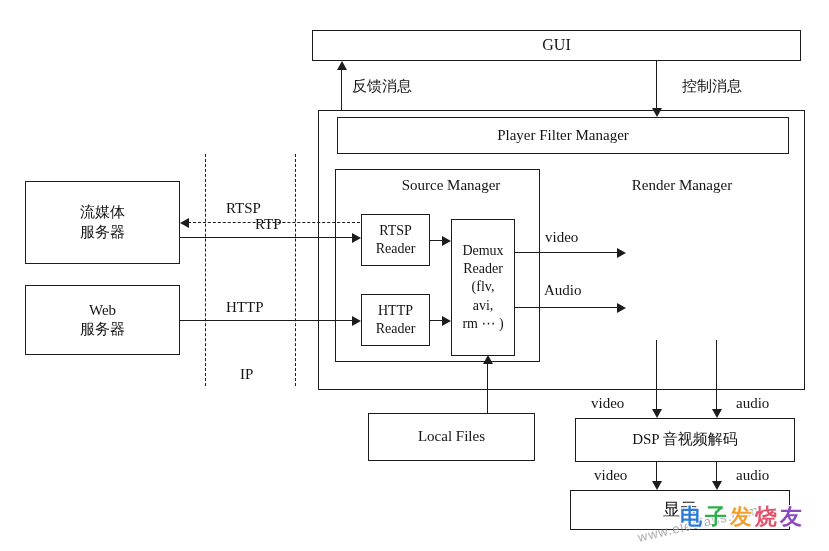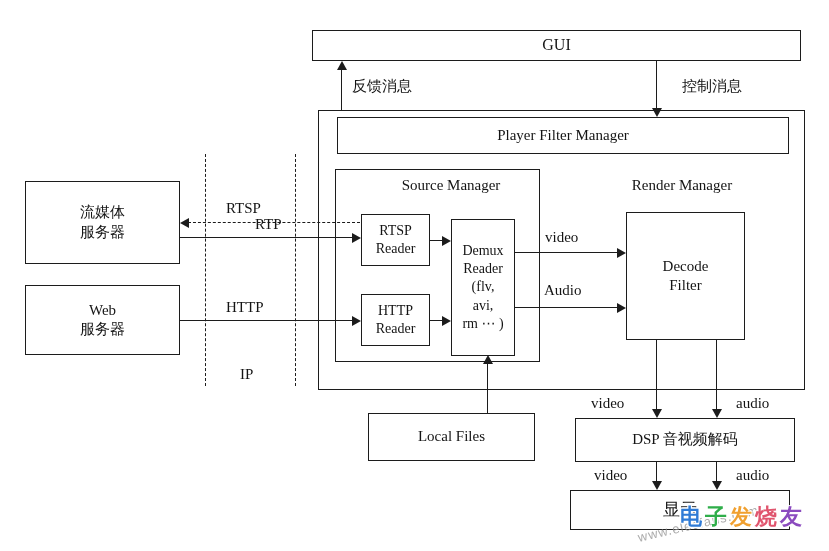--- a/index.html
+++ b/index.html
@@ -130,26 +130,20 @@
   <div class="box" style="left:451px; top:219px; width:64px; height:137px; font-size:14px;">
     <div>
       <div>Demux</div>
       <div>Reader</div>
       <div>(flv,</div>
       <div>avi,</div>
       <div>rm ⋯ )</div>
     </div>
   </div>
 
-  <div class="box" style="left:626px; top:212px; width:119px; height:128px; font-size:15px;">
-    <div>
-      <div>Decode</div>
-      <div>Filter</div>
-    </div>
-  </div>
 
   <div class="box" style="left:25px; top:181px; width:155px; height:83px; font-size:15px;">
     <div>
       <div>流媒体</div>
       <div>服务器</div>
     </div>
   </div>
 
   <div class="box" style="left:25px; top:285px; width:155px; height:70px; font-size:15px;">
     <div>

